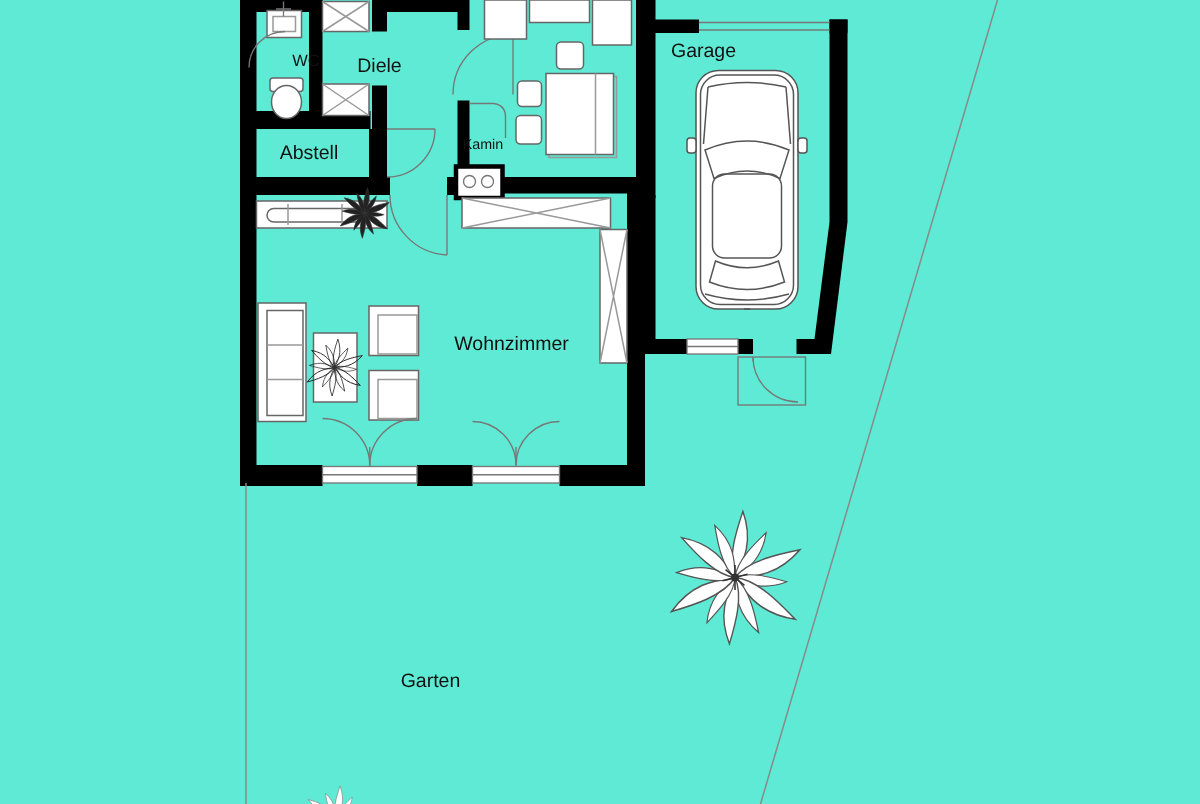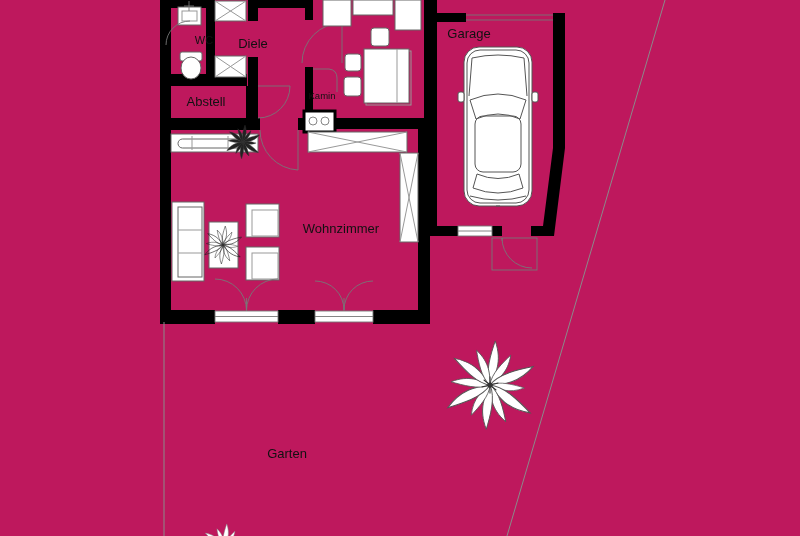--- a/index.html
+++ b/index.html
@@ -1,16 +1,16 @@
 <!DOCTYPE html>
 <html><head>
 <meta charset="utf-8">
 <style>
   html,body{margin:0;padding:0;background:#fff;}
-  .stage{position:relative;width:800px;height:536px;background:#be185d;overflow:hidden;
+  .stage{position:relative;width:800px;height:536px;background:#5eead4;overflow:hidden;
          font-family:"Liberation Sans",sans-serif;}
   svg text{font-family:"Liberation Sans",sans-serif;fill:#111;}
   .lbl{font-size:13px;}
   .lbl-sm{font-size:11px;}
   .lbl-xs{font-size:9.5px;}
   .furn{stroke:#666;fill:#fff;stroke-width:1;}
   .furn2{stroke:#999;fill:none;stroke-width:1;}
   .thin{stroke:#777;fill:none;stroke-width:0.9;}
   .wall{fill:#000;stroke:none;}
   .bound{stroke:#8a8a8a;stroke-width:1;fill:none;}

